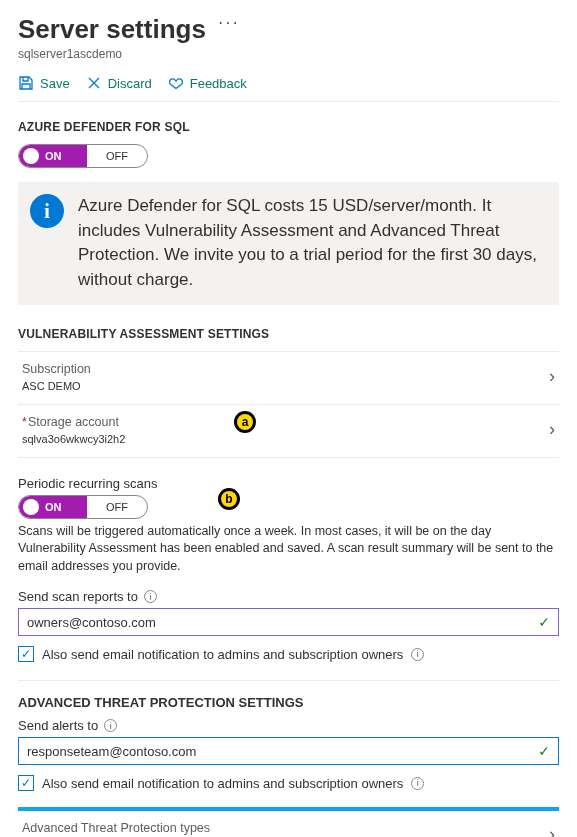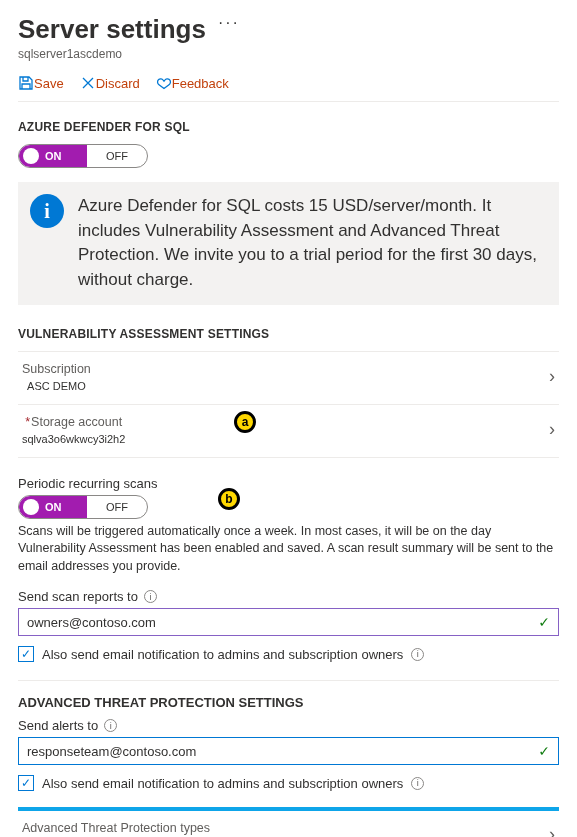--- a/index.html
+++ b/index.html
@@ -2,33 +2,33 @@
 <html><head>
 <meta charset="utf-8">
 <style>
   * { box-sizing: border-box; margin: 0; padding: 0; }
   body { font-family: "Segoe UI", Arial, sans-serif; font-size: 13px; color: #323130; width: 577px; background: #fff; padding: 14px 18px; }
   .header { display: flex; align-items: flex-start; }
   .page-title { font-size: 26px; font-weight: 600; margin-right: 12px; }
   .more { font-size: 16px; letter-spacing: 2px; color: #323130; }
   .subtitle { font-size: 12px; color: #605e5c; margin-top: 2px; margin-bottom: 14px; }
   .toolbar { display: flex; gap: 16px; padding-bottom: 10px; border-bottom: 1px solid #edebe9; margin-bottom: 18px; }
-  .tbtn { display: flex; align-items: center; color: #c2410c; font-size: 13px; cursor: pointer; }
+  .tbtn { display: flex; align-items: center; gap: 6px; color: #0f766e; font-size: 13px; cursor: pointer; }
   .tbtn svg { width: 16px; height: 16px; }
   .section-head { font-size: 12px; font-weight: 700; letter-spacing: 0.2px; margin-bottom: 10px; text-transform: uppercase; }
   .toggle { width: 130px; height: 24px; border: 1px solid #8a8886; border-radius: 12px; display: flex; align-items: center; overflow: hidden; margin-bottom: 14px; cursor: pointer; background:#fff; }
   .toggle .on { background: #a21caf; color: #fff; flex: 0 0 68px; height: 100%; display: flex; align-items: center; border-radius: 12px 0 0 12px; font-size: 11px; font-weight:600; }
   .toggle .on .knob { width: 16px; height: 16px; background: #fff; border-radius: 50%; margin: 0 6px 0 4px; }
   .toggle .off { flex: 1; text-align: center; font-size: 11px; color: #323130; }
   .infobox { display: flex; gap: 14px; background: #f3f2f1; padding: 12px; align-items: flex-start; margin-bottom: 22px; }
   .info-icon { width: 34px; height: 34px; border-radius: 50%; background: #0078d4; color: #fff; display: flex; align-items: center; justify-content: center; font-family: Georgia, serif; font-size: 20px; font-weight: bold; flex-shrink:0; }
   .info-text { font-size: 17px; line-height: 1.45; color: #323130; }
   .list-row { border-top: 1px solid #edebe9; padding: 10px 4px 12px; display: flex; justify-content: space-between; align-items: center; cursor: pointer; }
   .list-row:last-child { border-bottom: 1px solid #edebe9; }
-  .list-row .texts { display:flex; flex-direction:column; gap:4px;align-items:center; }
+  .list-row .texts { display:flex; flex-direction:column; gap:4px; }
   .row-label { font-size: 12.5px; color: #605e5c; }
   .row-label .req { color: #a4262c; margin-right:1px; }
   .row-value { font-size: 11px; color: #323130; }
   .chev { font-size: 18px; color: #605e5c; }
   .marker { width: 22px; height: 22px; border-radius: 50%; background: #ffd800; border: 3px solid #000; color: #000; font-weight: 700; font-size: 12px; display:inline-flex; align-items:center; justify-content:center; position:absolute; }
   .relwrap { position: relative; }
   .field-label { font-size: 13px; margin-top: 14px; margin-bottom: 4px; display:flex; align-items:center; gap:6px; }
   .hint { width: 13px; height: 13px; border: 1px solid #8a8886; border-radius: 50%; font-size: 9px; display:inline-flex; align-items:center; justify-content:center; color:#605e5c; }
   .smalltext { font-size: 12.5px; color: #323130; line-height: 1.4; margin-top:4px; }
   .textbox { width: 100%; height: 28px; border: 1px solid #605e5c; padding: 0 8px; font-size: 13px; font-family: inherit; display:flex; align-items:center; justify-content:space-between; }

